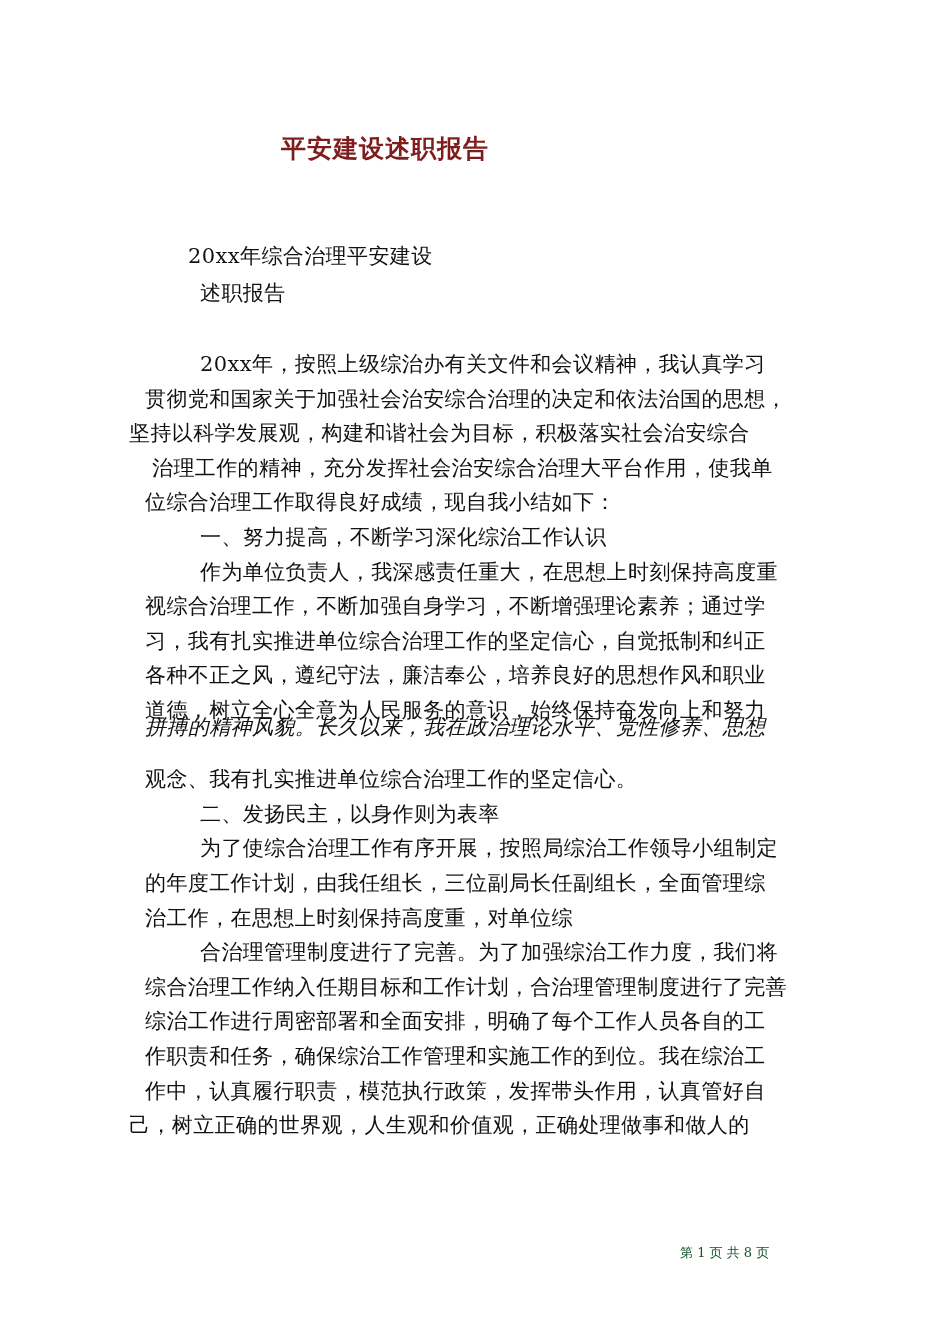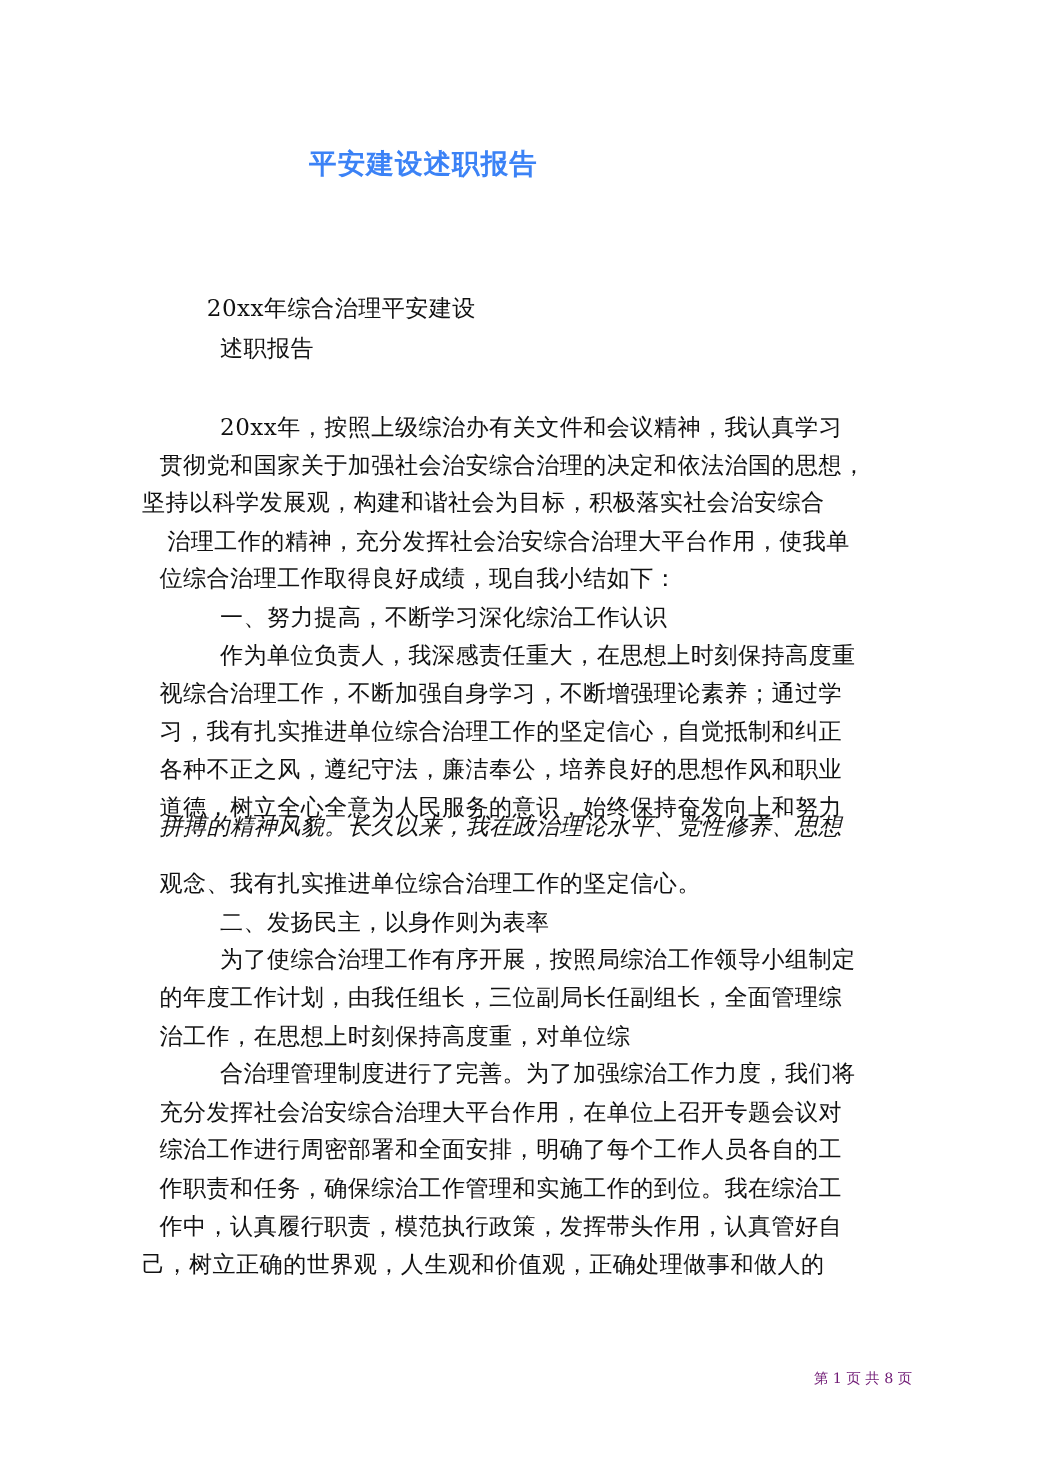--- a/index.html
+++ b/index.html
@@ -1,22 +1,22 @@
 <!DOCTYPE html>
 <html><head>
 <meta charset="utf-8">
 <style>
   html, body { margin: 0; padding: 0; background: #ffffff; }
   body { width: 950px; height: 1344px; position: relative; overflow: hidden;
          font-family: "DejaVu Serif", "Liberation Serif", serif; color: #111; }
   .page { position: absolute; left: 0; top: 0; width: 950px; height: 1344px; background: #fff; }
   .title { position: absolute; top: 132px; left: 0; width: 770px; text-align: center;
-           font-size: 25px; font-weight: bold; color: #3b82f6; letter-spacing: 1px; }
-  .line { position: absolute; left: 145px; font-size: 21px; white-space: nowrap; line-height: 30px; letter-spacing: 0.4px; margin-top: 24px; }
-  .footer { position: absolute; top: 1244px; left: 740px; font-size: 13px; color: #701a75; }
+           font-size: 25px; font-weight: bold; color: #7f1d1d; letter-spacing: 1px; }
+  .line { position: absolute; left: 145px; font-size: 21px; white-space: nowrap; line-height: 30px; letter-spacing: 0.4px; }
+  .footer { position: absolute; top: 1244px; left: 680px; font-size: 13px; color: #14532d; }
 </style>
 </head>
 <body>
 
 <div class="page">
   <div class="title">平安建设述职报告</div>
 
   <div class="line" style="top:241px; left:188px;">20xx年综合治理平安建设</div>
   <div class="line" style="top:278px; left:200px;">述职报告</div>
 
@@ -32,21 +32,21 @@
       <div class="line" style="top: 626px; left: 145px;">习，我有扎实推进单位综合治理工作的坚定信心，自觉抵制和纠正</div>
       <div class="line" style="top: 660px; left: 145px;">各种不正之风，遵纪守法，廉洁奉公，培养良好的思想作风和职业</div>
       <div class="line" style="top: 695px; left: 145px;">道德，树立全心全意为人民服务的意识，始终保持奋发向上和努力</div>
       <div class="line" style="top: 712px; left: 145px; font-style: italic;">拼搏的精神风貌。长久以来，我在政治理论水平、党性修养、思想</div>
       <div class="line" style="top: 764px; left: 145px;">观念、我有扎实推进单位综合治理工作的坚定信心。</div>
       <div class="line" style="top: 799px; left: 200px;">二、发扬民主，以身作则为表率</div>
       <div class="line" style="top: 833px; left: 200px;">为了使综合治理工作有序开展，按照局综治工作领导小组制定</div>
       <div class="line" style="top: 868px; left: 145px;">的年度工作计划，由我任组长，三位副局长任副组长，全面管理综</div>
       <div class="line" style="top: 903px; left: 145px;">治工作，在思想上时刻保持高度重，对单位综</div>
       <div class="line" style="top: 937px; left: 200px;">合治理管理制度进行了完善。为了加强综治工作力度，我们将</div>
-      <div class="line" style="top: 972px; left: 145px;">充分发挥社会治安综合治理大平台作用，在单位上召开专题会议对</div>
+      <div class="line" style="top: 972px; left: 145px;">综合治理工作纳入任期目标和工作计划，合治理管理制度进行了完善</div>
       <div class="line" style="top: 1006px; left: 145px;">综治工作进行周密部署和全面安排，明确了每个工作人员各自的工</div>
       <div class="line" style="top: 1041px; left: 145px;">作职责和任务，确保综治工作管理和实施工作的到位。我在综治工</div>
       <div class="line" style="top: 1076px; left: 145px; text-align: center;">作中，认真履行职责，模范执行政策，发挥带头作用，认真管好自</div>
       <div class="line" style="top: 1110px; left: 129px;">己，树立正确的世界观，人生观和价值观，正确处理做事和做人的</div>
     </div>
 
   <div class="footer">第 1 页 共 8 页</div>
 </div>
 
 </body></html>

